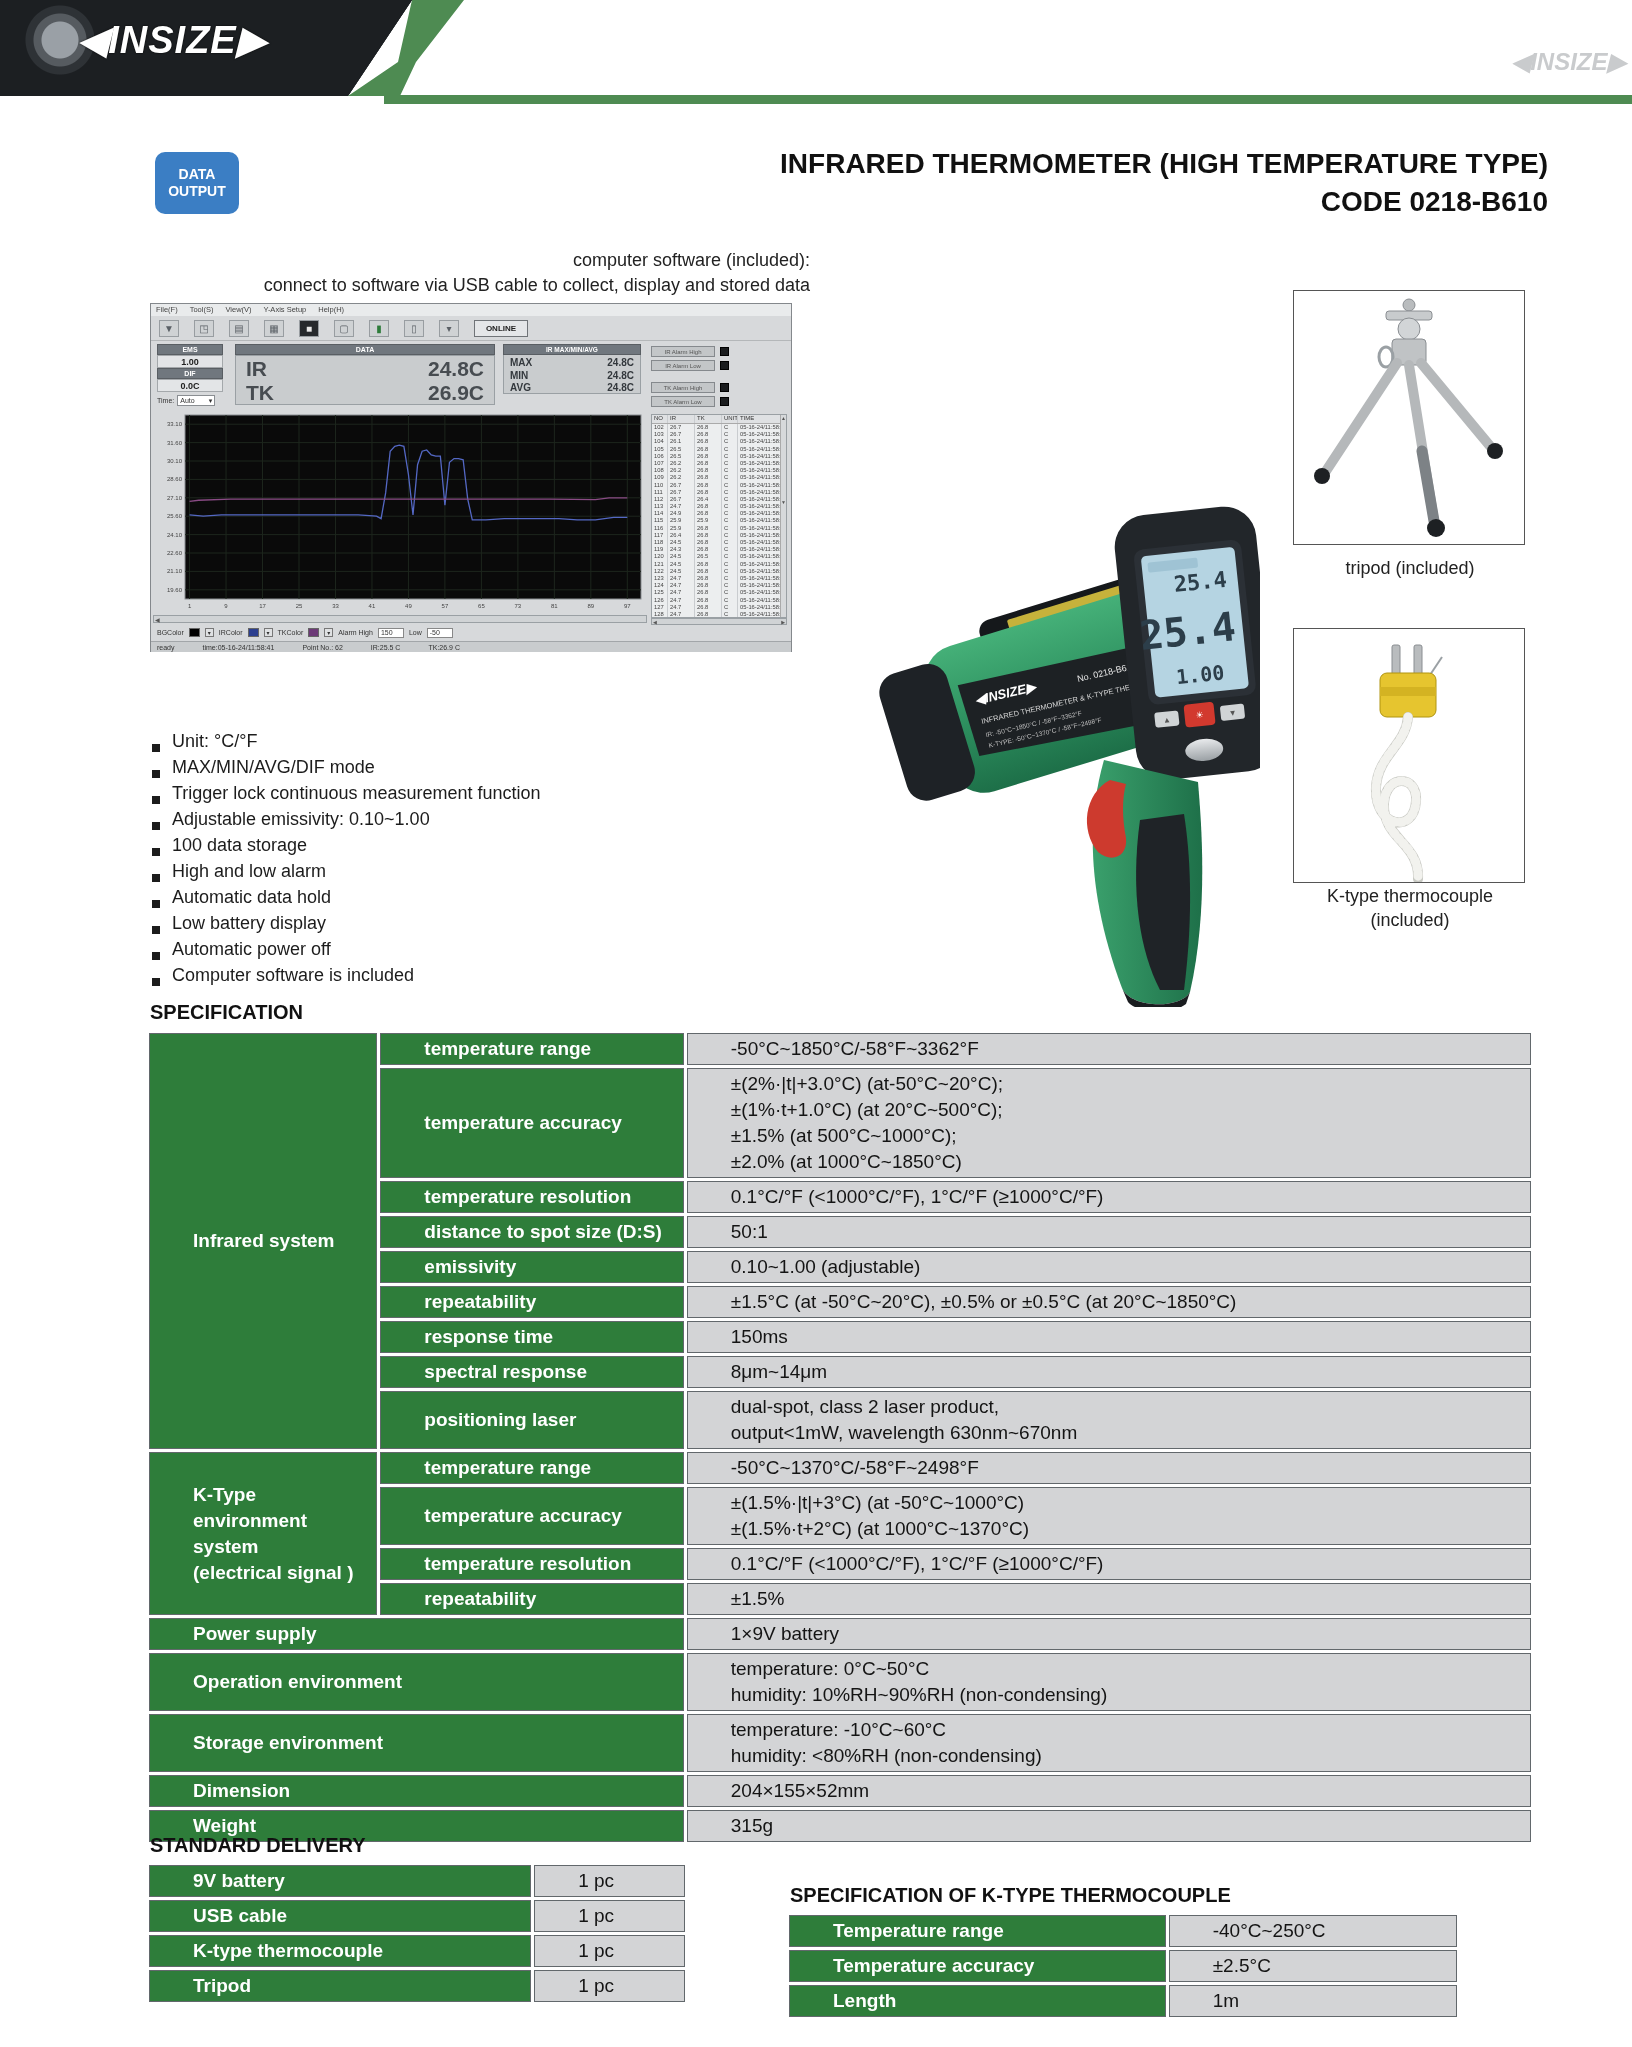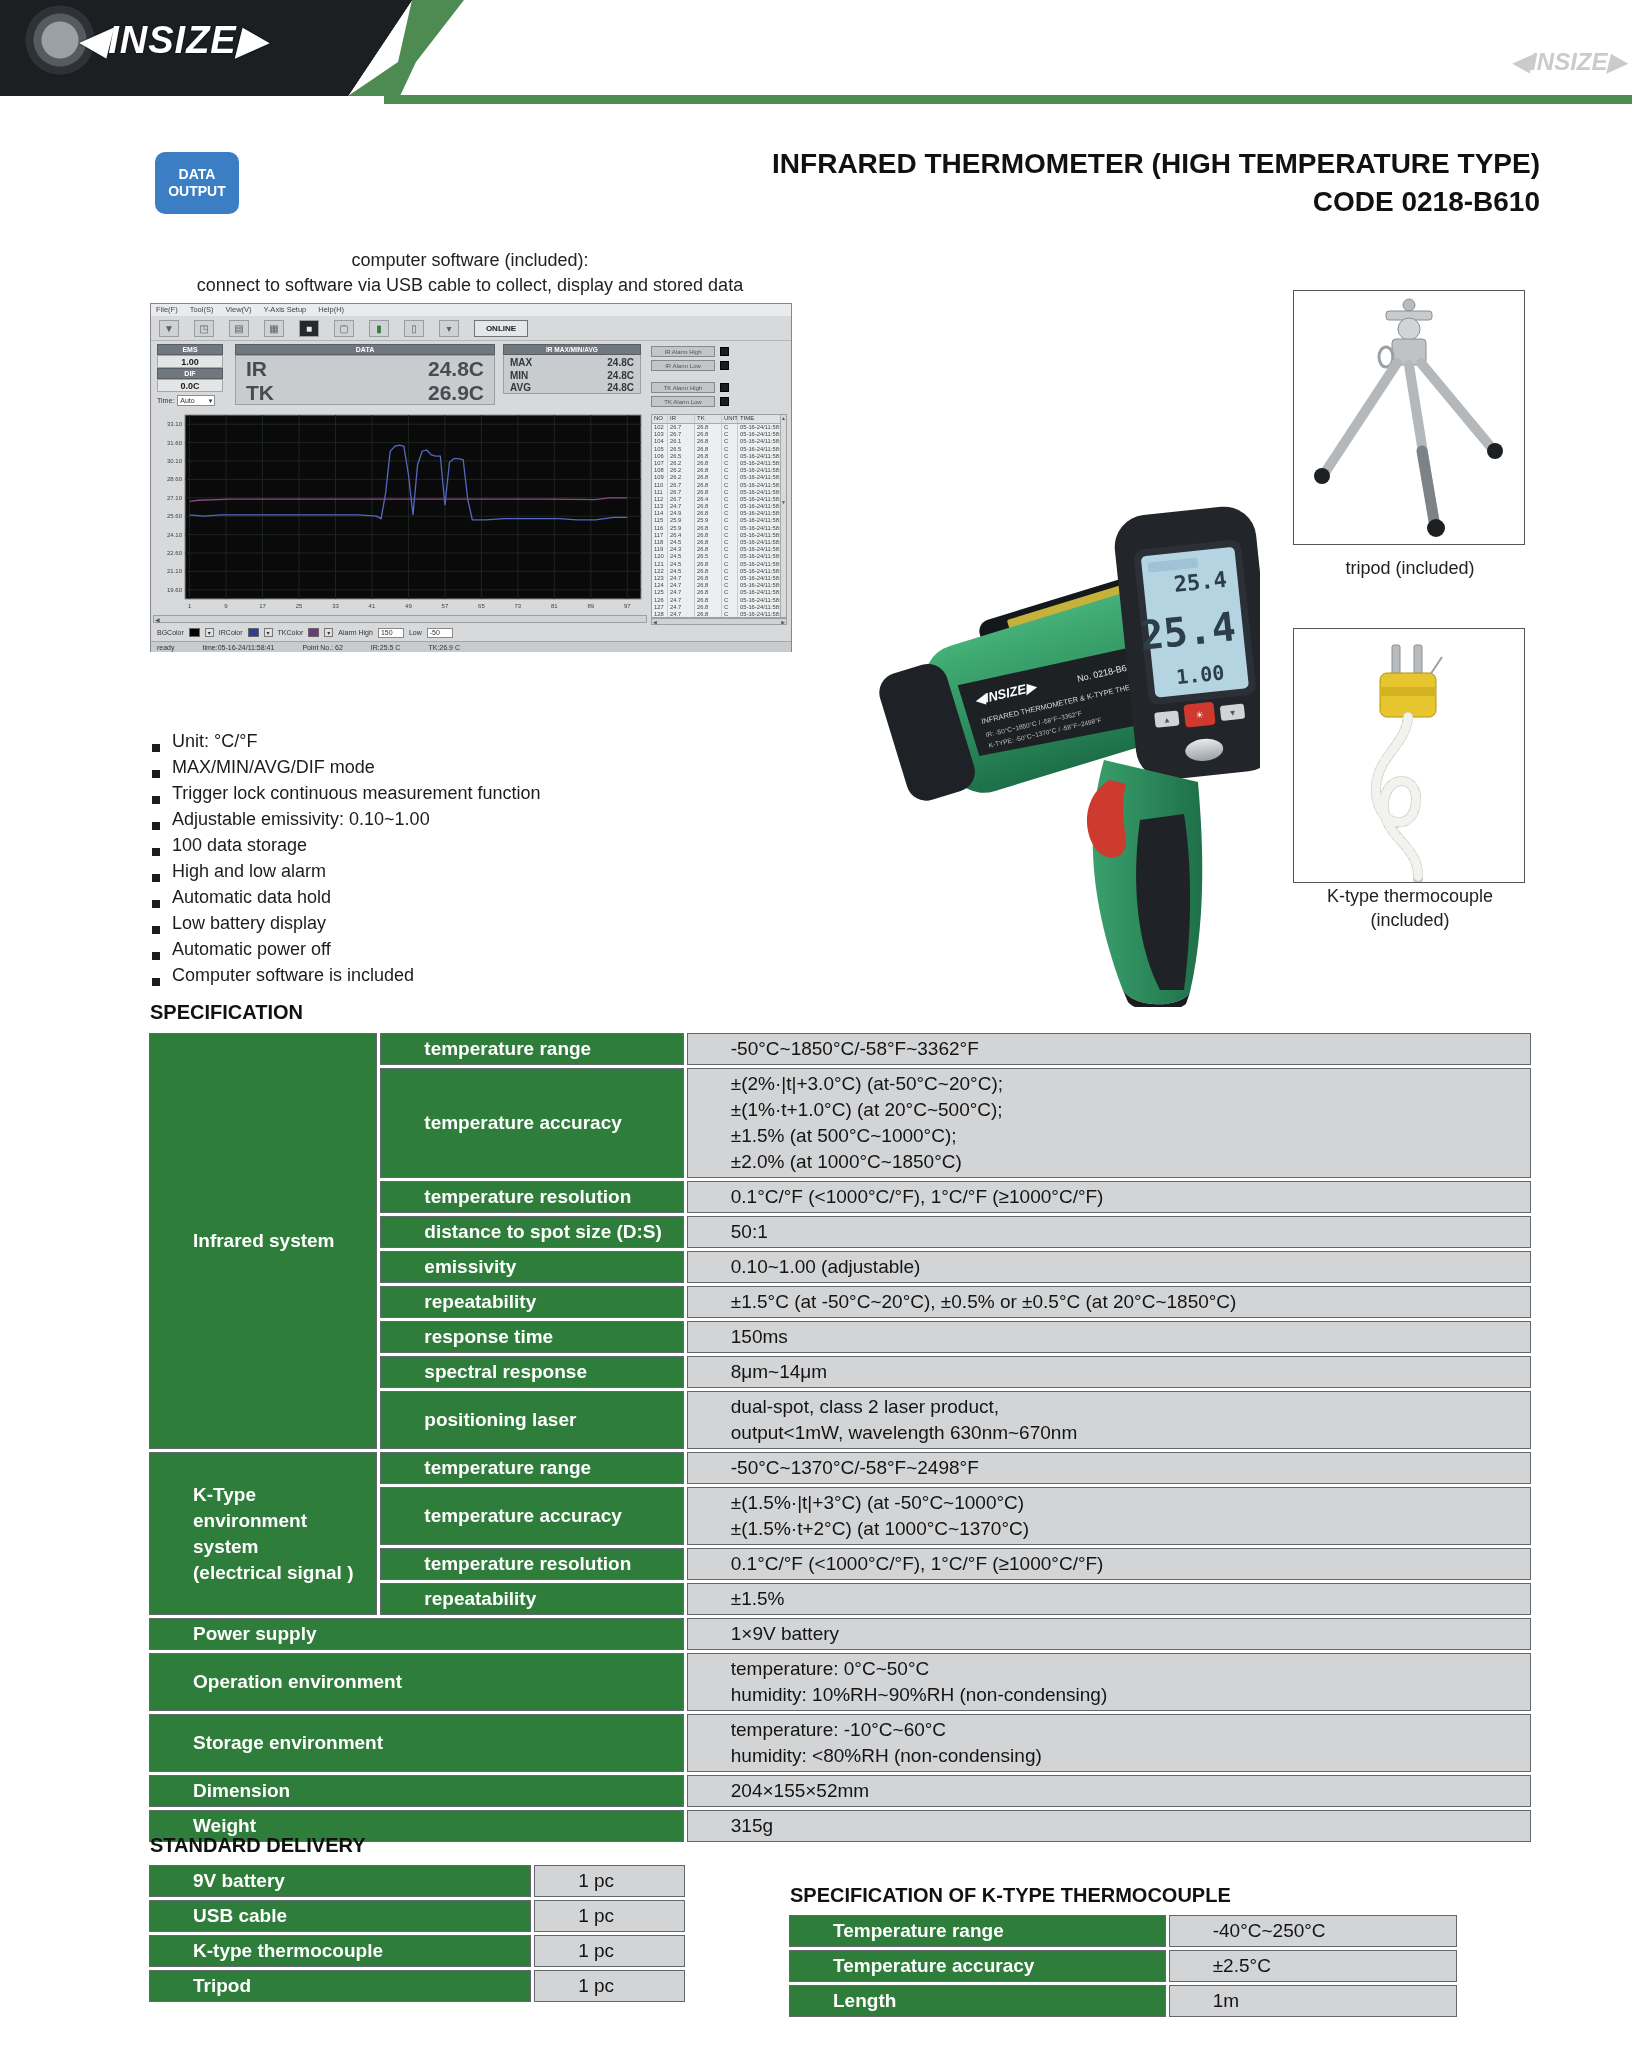--- a/index.html
+++ b/index.html
@@ -16,26 +16,26 @@
   .brand-logo { position:absolute; left:78px; top:18px; color:#ffffff; font-weight:bold; font-style:italic;
     font-size:38px; letter-spacing:1px; text-shadow:0 0 2px #000; }
   .header-chevron { position:absolute; left:0; top:0; width:480px; height:96px; background:#4e8b52;
     clip-path: polygon(412px 0, 464px 0, 416px 62px, 400px 96px, 348px 96px, 398px 62px); }
   .header-bar { position:absolute; left:384px; top:95px; width:1248px; height:9px; background:#4e8b52; }
   .header-watermark { position:absolute; right:6px; top:48px; color:#c9cbcd; font-weight:bold; font-style:italic; font-size:24px; }
 
   
   .badge { position:absolute; left:155px; top:152px; width:84px; height:62px; background:#3b7ec4; border-radius:10px;
     color:#fff; font-weight:bold; font-size:14px; display:flex; flex-direction:column; align-items:center; justify-content:center; line-height:17px; }
-  .title { position:absolute; right:92px; top:148px; text-align:right; color:#111; }
+  .title { position:absolute; right:84px; top:148px; text-align:right; color:#111; }
   .title .t1 { font-size:28px; font-weight:bold; }
   .title .t2 { font-size:28px; font-weight:bold; margin-top:6px; }
 
   
-  .sw-caption { position:absolute; left:130px; top:248px; width:680px; text-align:center; font-size:18px; color:#222; line-height:25px; }
+  .sw-caption { position:absolute; left:130px; top:248px; width:680px; text-align:right; font-size:18px; color:#222; line-height:25px; }
 
   
   .sw { position:absolute; left:150px; top:303px; width:642px; height:349px; background:#d7d9db; border:1px solid #84888c; font-size:8px; color:#333; }
   .sw-menubar { height:12px; background:#e9ebec; display:flex; gap:12px; padding:1px 5px; font-size:7.5px; color:#444; }
   .sw-toolbar { height:25px; border-bottom:1px solid #b4b7b9; display:flex; align-items:center; gap:15px; padding:0 8px; }
   .tbtn { width:20px; height:17px; background:#cfd2d4; border:1px solid #989da1; display:flex; align-items:center; justify-content:center; font-size:10px; color:#5a6066; }
   .tbtn.dark { background:#26292c; color:#e8e8e8; }
   .tbtn.green { color:#2d7c3a; }
   .online-btn { width:54px; height:17px; background:#e4e6e8; border:1px solid #707478; font-size:8px; font-weight:bold; display:flex; align-items:center; justify-content:center; color:#222; }
   .sw-panels { position:relative; height:70px; }

